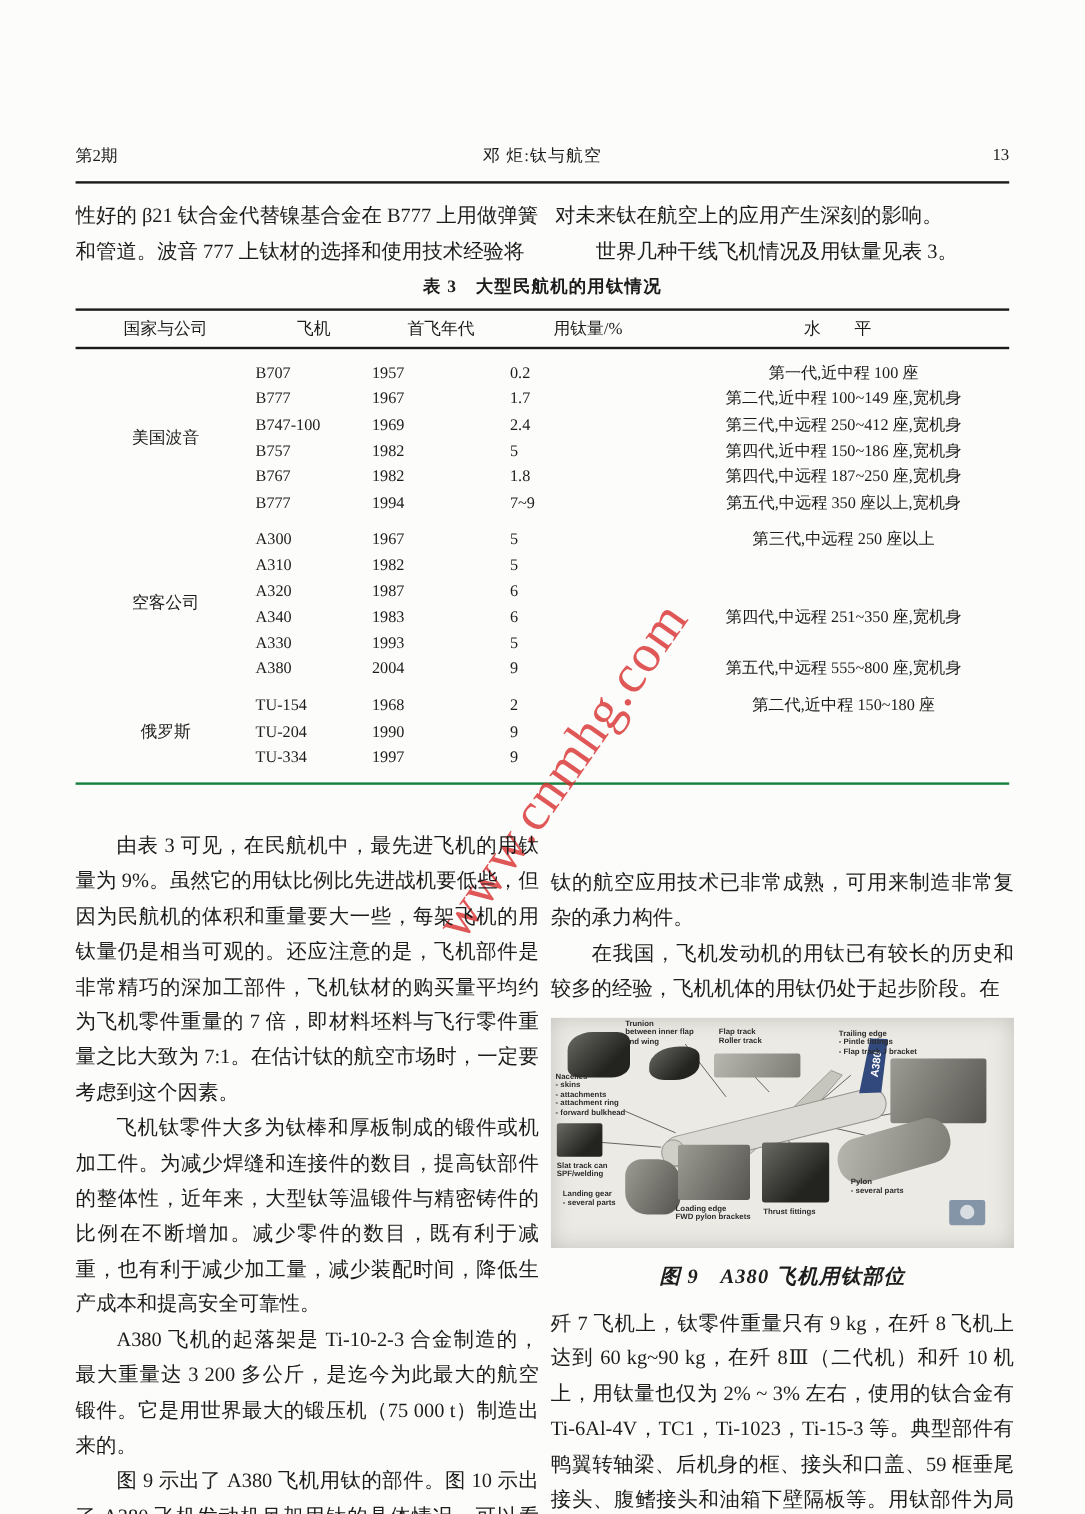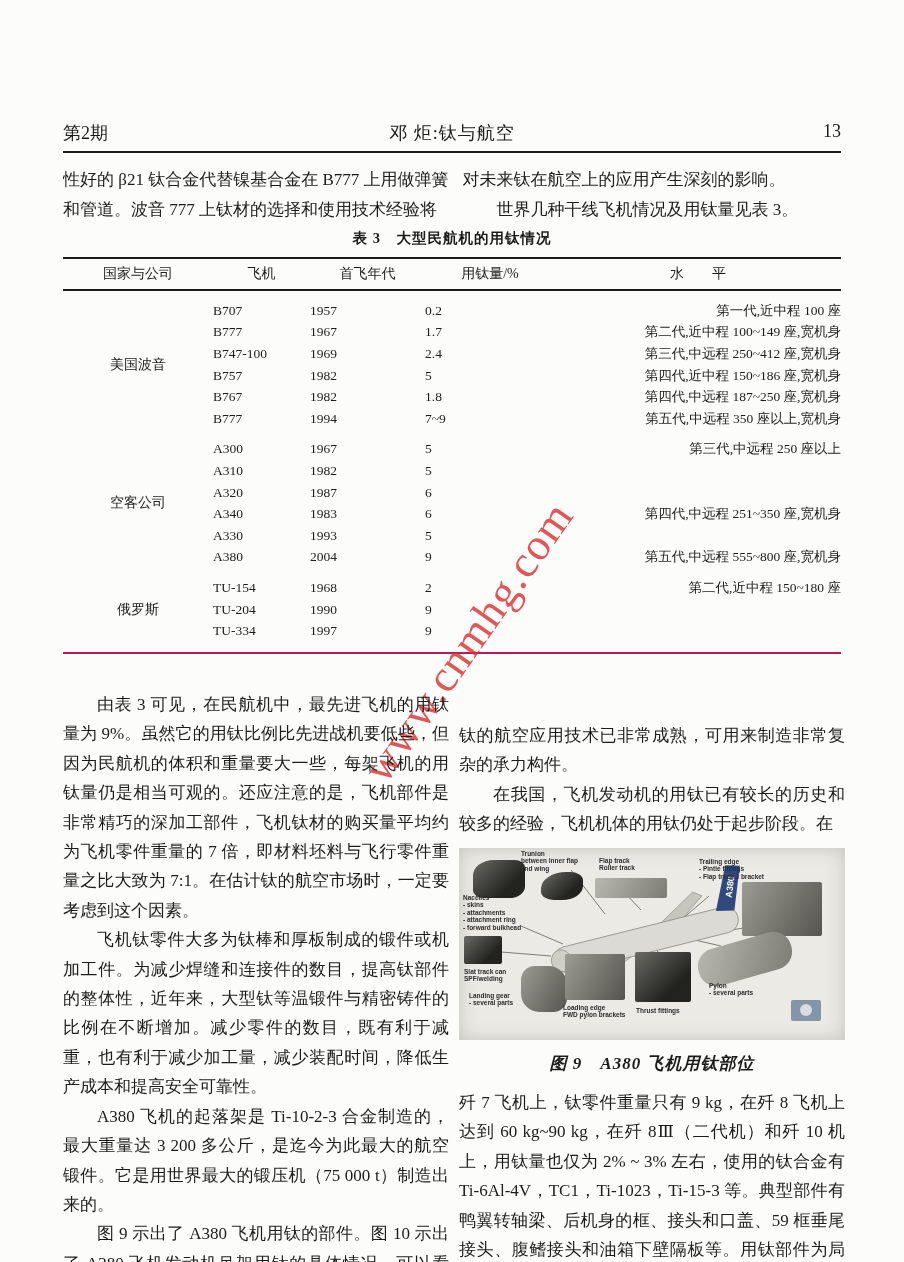--- a/index.html
+++ b/index.html
@@ -2,40 +2,40 @@
 <html><head>
 <meta charset="utf-8">
 <style>
   html,body{margin:0;padding:0;background:#ffffff;}
   .page{
     position:relative;width:904px;height:1262px;margin:0 auto;
     background:#fcfcfa;color:#1c1c1c;overflow:hidden;
     font-family:"Liberation Serif","DejaVu Serif",serif;
   }
   
-  .hdr{position:absolute;left:63px;top:121px;width:778px;display:flex;align-items:flex-start;font-size:18px;}
+  .hdr{position:absolute;left:63px;top:121px;width:778px;display:flex;align-items:center;font-size:14px;}
   .hdr .l{width:140px;text-align:left;}
   .hdr .c{flex:1;text-align:center;letter-spacing:1px;}
   .hdr .r{width:140px;text-align:right;}
   .hdr-rule{position:absolute;left:63px;top:151px;width:778px;height:2px;background:#1b1b1b;}
   
   .intro{position:absolute;left:63px;top:165px;width:778px;display:grid;grid-template-columns:1fr 1fr;column-gap:14px;
     font-size:17px;line-height:30px;}
   .intro .line{white-space:nowrap;overflow:hidden;}
   
   .tblock{position:absolute;left:63px;top:229px;width:778px;}
   .tbl-title{text-align:center;font-weight:bold;font-size:14.5px;margin-bottom:9px;letter-spacing:1px;}
-  .tbl{border-top:2px solid #1b1b1b;border-bottom:2px solid #be185d;padding:0 0 10px 0;font-size:13.5px;}
+  .tbl{border-top:2px solid #1b1b1b;border-bottom:2px solid #15803d;padding:0 0 10px 0;font-size:13.5px;}
   .t-head,.t-group{display:grid;grid-template-columns:150px 97px 115px 130px 1fr;}
   .t-head{border-bottom:2px solid #1b1b1b;height:30px;align-items:center;font-size:14px;}
   .t-head span{text-align:center;}
   .t-group{grid-auto-rows:21.6px;align-items:center;margin-top:9px;}
   .t-group .company{grid-column:1;display:flex;align-items:center;justify-content:center;font-size:14px;}
   .t-group .c-plane,.t-group .c-year,.t-group .c-ti{}
-  .t-group .c-level{text-align:right;padding-left:10px;}
+  .t-group .c-level{text-align:center;padding-left:10px;}
   
   .watermark{
     position:absolute;left:352px;top:762px;transform:rotate(-55deg);transform-origin:0 0;
     font-size:45px;letter-spacing:1px;opacity:.8;font-family:"Liberation Serif","DejaVu Serif",serif;
     pointer-events:none;white-space:nowrap;
   }
   
   .bcol{position:absolute;top:690px;font-size:17px;line-height:29.4px;text-align:justify;}
   .bcol .para{margin:0;}
   .bcol .para.indent{text-indent:2em;}

